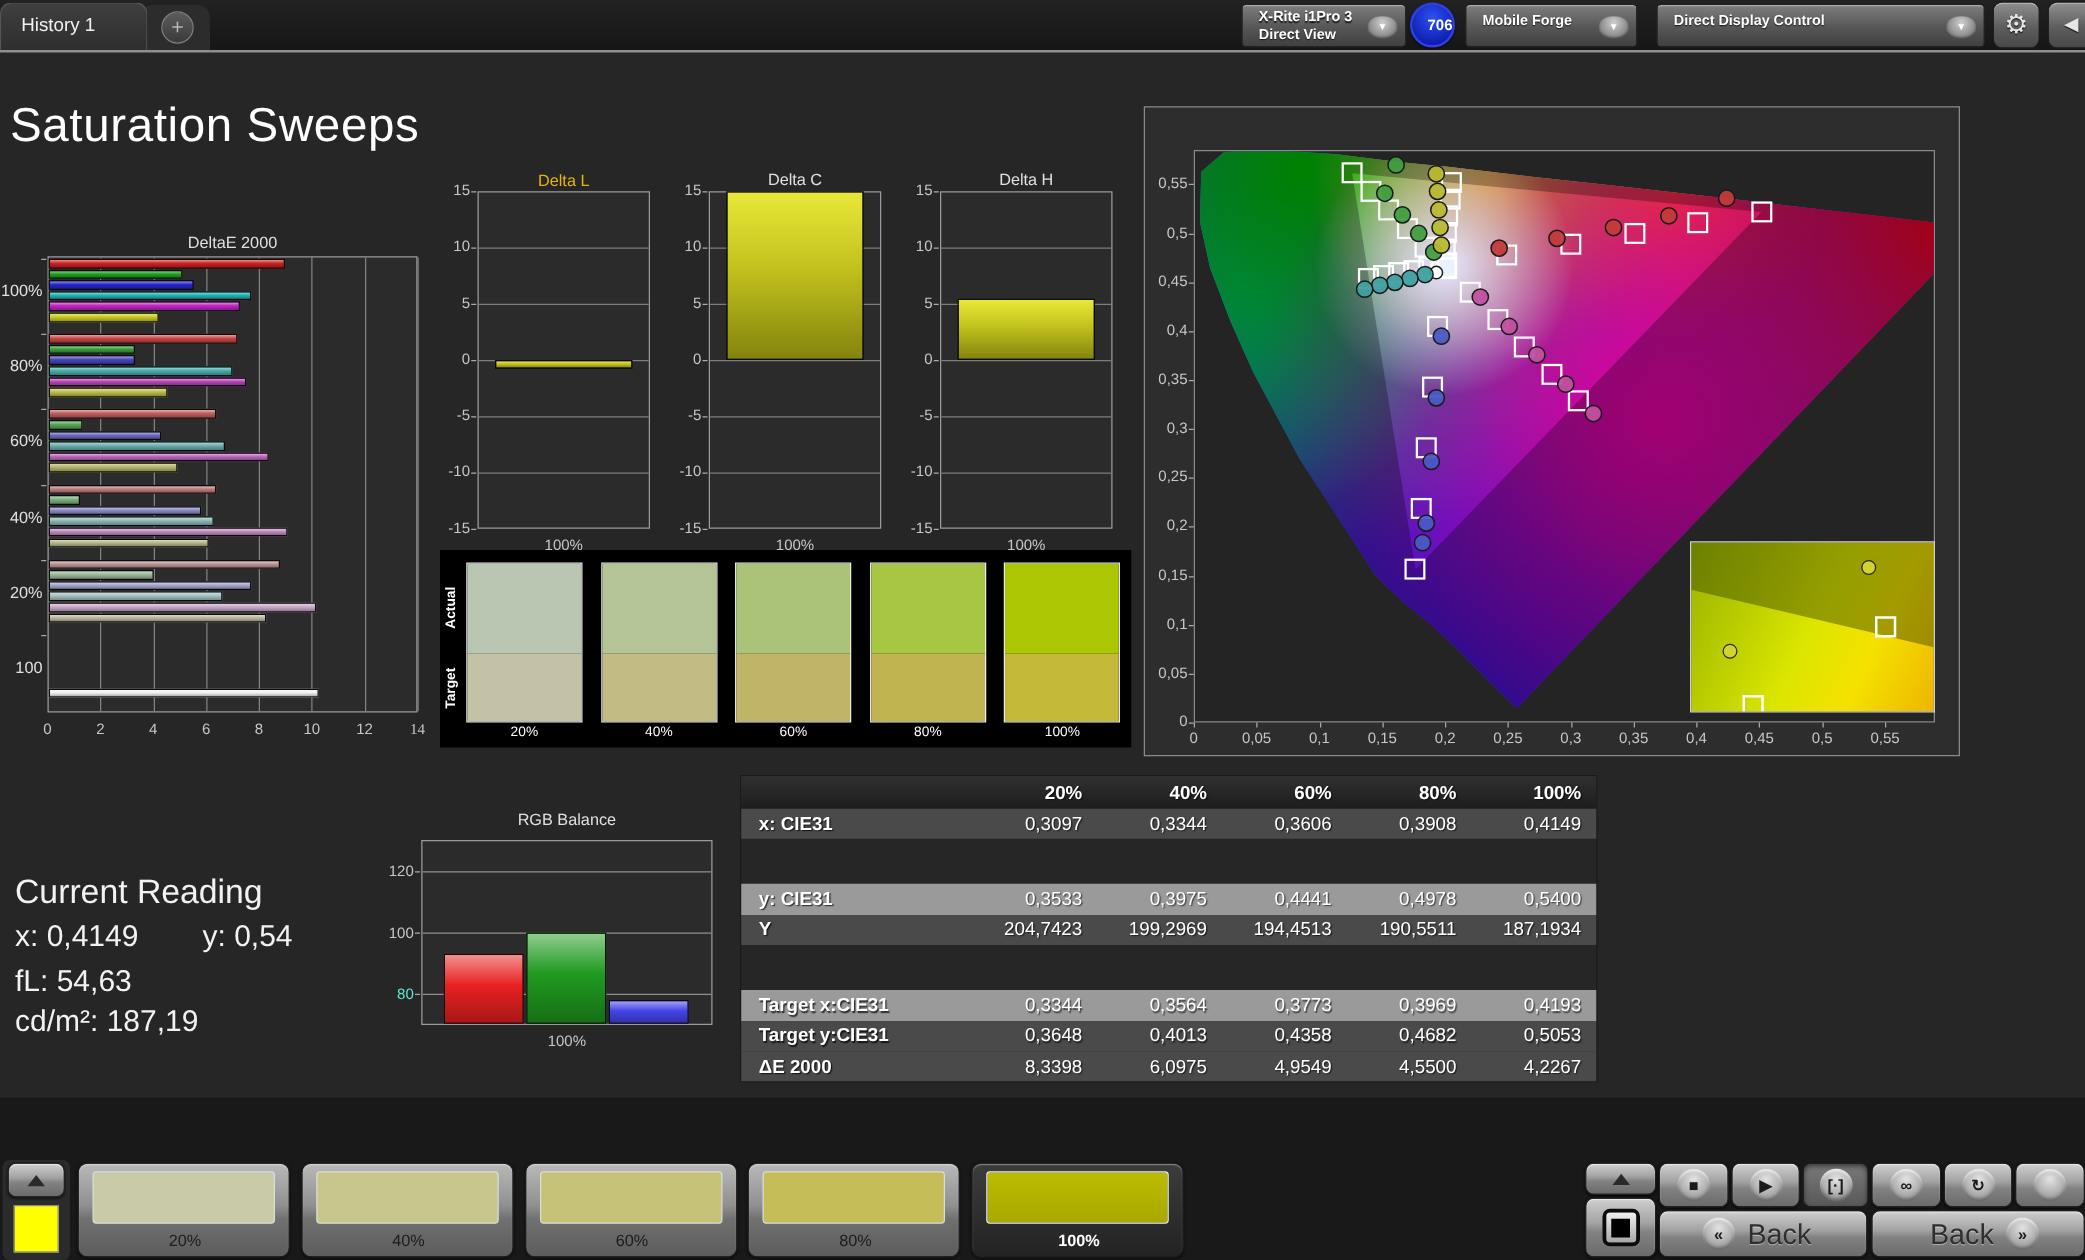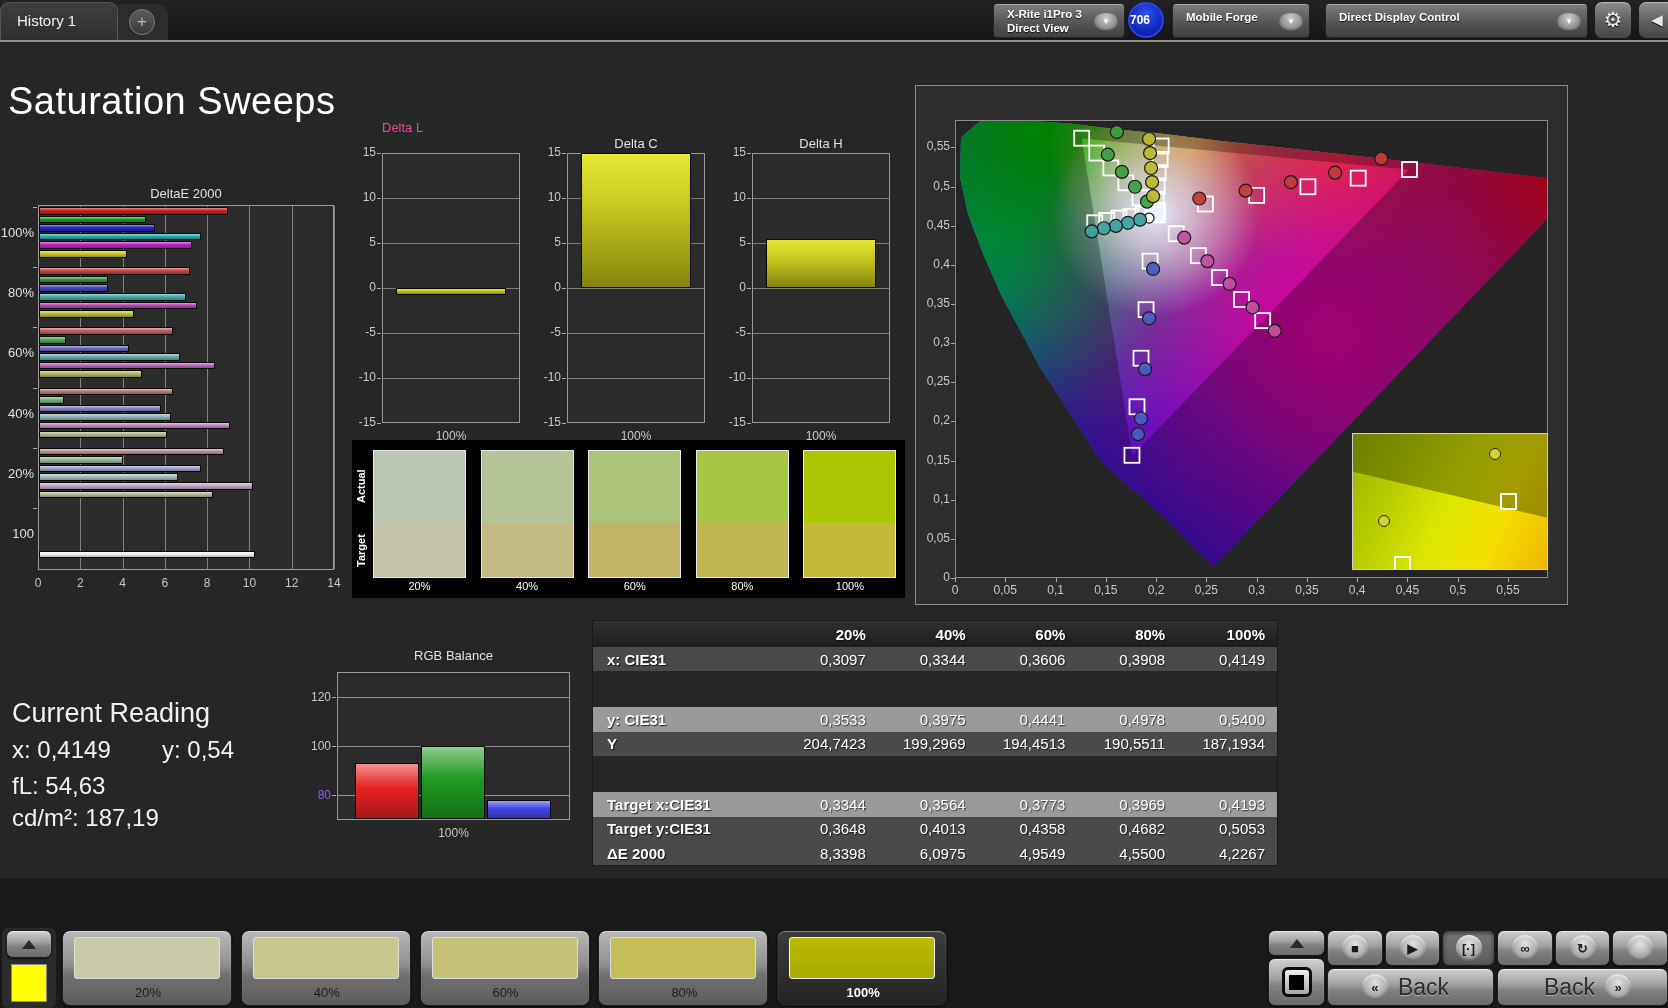--- a/index.html
+++ b/index.html
@@ -25,21 +25,21 @@
   .ddtext{position:absolute;left:13px;top:3px;font-size:11.5px;font-weight:bold;color:#fff;
       text-shadow:0 1px 1px rgba(0,0,0,.8);line-height:14px;}
   .ddtext.one{top:6px;}
   .chev{position:absolute;right:6px;top:9px;width:24px;height:18px;border-radius:45%;
       background:radial-gradient(circle at 50% 30%,#cfcfcf,#7a7a7a 80%);
       box-shadow:inset 0 -1px 2px rgba(0,0,0,.5);text-align:center;}
   .chev span{font-size:8px;color:#fff;line-height:18px;display:block;}
   #meter-badge{position:absolute;left:1128px;top:2px;width:36px;height:36px;border-radius:50%;
       background:radial-gradient(circle at 50% 32%,#2b52f2,#0b18a8 85%);
       border:2px solid #2f3fe0;box-sizing:border-box;color:#fff;font-size:12px;font-weight:bold;
-      text-align:left;line-height:32px;box-shadow:0 1px 2px rgba(0,0,0,.7);}
+      text-align:right;line-height:32px;box-shadow:0 1px 2px rgba(0,0,0,.7);}
   .sqbtn{position:absolute;top:1px;height:38px;border-radius:8px;border:1px solid #1c1c1c;box-sizing:border-box;
       background:linear-gradient(180deg,#8f8f8f 0%,#5e5e5e 55%,#474747 100%);
       box-shadow:inset 0 1px 0 rgba(255,255,255,.4);text-align:center;}
   .sqbtn span{display:block;color:#e6e6e6;text-shadow:0 1px 1px #000;}
   
   #page-title{position:absolute;left:8px;top:80px;font-size:38px;font-weight:300;color:#fff;letter-spacing:.5px;}
   .stat-big{position:absolute;font-size:27px;color:#f2f2f2;font-weight:400;}
   .stat-med{position:absolute;font-size:24px;color:#f2f2f2;}
   
   #meas-table{position:absolute;left:592px;top:620px;width:684px;border:1px solid #1a1a1a;}
@@ -266,21 +266,21 @@
     <div style="position: absolute; left: 107.571px; top: 576px; width: 30px; height: 14px; font-size: 12px; color: rgb(200, 200, 200); text-align: center;">4</div>
     <div style="position: absolute; left: 164.857px; top: 206px; width: 1px; height: 363px; background: rgb(130, 130, 130);"></div>
     <div style="position: absolute; left: 149.857px; top: 576px; width: 30px; height: 14px; font-size: 12px; color: rgb(200, 200, 200); text-align: center;">6</div>
     <div style="position: absolute; left: 207.143px; top: 206px; width: 1px; height: 363px; background: rgb(130, 130, 130);"></div>
     <div style="position: absolute; left: 192.143px; top: 576px; width: 30px; height: 14px; font-size: 12px; color: rgb(200, 200, 200); text-align: center;">8</div>
     <div style="position: absolute; left: 249.429px; top: 206px; width: 1px; height: 363px; background: rgb(130, 130, 130);"></div>
     <div style="position: absolute; left: 234.429px; top: 576px; width: 30px; height: 14px; font-size: 12px; color: rgb(200, 200, 200); text-align: center;">10</div>
     <div style="position: absolute; left: 291.714px; top: 206px; width: 1px; height: 363px; background: rgb(130, 130, 130);"></div>
     <div style="position: absolute; left: 276.714px; top: 576px; width: 30px; height: 14px; font-size: 12px; color: rgb(200, 200, 200); text-align: center;">12</div>
     <div style="position: absolute; left: 334px; top: 206px; width: 1px; height: 363px; background: rgb(130, 130, 130);"></div>
-    <div style="position: absolute; left: 319px; top: 576px; width: 30px; height: 14px; font-size: 12px; color: rgb(200, 200, 200); text-align: center;">14</div>
+    <div style="position: absolute; left: 319px; top: 576px; width: 30px; height: 14px; font-size: 12px; color: rgb(200, 200, 200); text-align: center; font-family: Liberation Serif, serif;">14</div>
     <div style="position: absolute; left: 33px; top: 207px; width: 4px; height: 1px; background: rgb(170, 170, 170);"></div>
     <div style="position: absolute; left: 0px; top: 225px; width: 34px; height: 16px; font-size: 13px; color: rgb(224, 224, 224); text-align: right;">100%</div>
     <div style="position: absolute; left: 39px; top: 207px; width: 189px; height: 7.6px; border: 1px solid rgb(10, 10, 10); box-sizing: border-box; background: linear-gradient(rgba(255, 255, 255, 0.5), rgba(255, 255, 255, 0) 45%, rgba(0, 0, 0, 0.28)) rgb(204, 32, 32);"></div>
     <div style="position: absolute; left: 39px; top: 215.6px; width: 107.1px; height: 7.6px; border: 1px solid rgb(10, 10, 10); box-sizing: border-box; background: linear-gradient(rgba(255, 255, 255, 0.5), rgba(255, 255, 255, 0) 45%, rgba(0, 0, 0, 0.28)) rgb(31, 160, 31);"></div>
     <div style="position: absolute; left: 39px; top: 224.2px; width: 115.5px; height: 7.6px; border: 1px solid rgb(10, 10, 10); box-sizing: border-box; background: linear-gradient(rgba(255, 255, 255, 0.5), rgba(255, 255, 255, 0) 45%, rgba(0, 0, 0, 0.28)) rgb(36, 36, 204);"></div>
     <div style="position: absolute; left: 39px; top: 232.8px; width: 161.7px; height: 7.6px; border: 1px solid rgb(10, 10, 10); box-sizing: border-box; background: linear-gradient(rgba(255, 255, 255, 0.5), rgba(255, 255, 255, 0) 45%, rgba(0, 0, 0, 0.28)) rgb(32, 178, 178);"></div>
     <div style="position: absolute; left: 39px; top: 241.4px; width: 153.3px; height: 7.6px; border: 1px solid rgb(10, 10, 10); box-sizing: border-box; background: linear-gradient(rgba(255, 255, 255, 0.5), rgba(255, 255, 255, 0) 45%, rgba(0, 0, 0, 0.28)) rgb(192, 32, 192);"></div>
     <div style="position: absolute; left: 39px; top: 250px; width: 88.2px; height: 7.6px; border: 1px solid rgb(10, 10, 10); box-sizing: border-box; background: linear-gradient(rgba(255, 255, 255, 0.5), rgba(255, 255, 255, 0) 45%, rgba(0, 0, 0, 0.28)) rgb(200, 200, 32);"></div>
     <div style="position: absolute; left: 33px; top: 267.167px; width: 4px; height: 1px; background: rgb(170, 170, 170);"></div>
     <div style="position: absolute; left: 0px; top: 285.167px; width: 34px; height: 16px; font-size: 13px; color: rgb(224, 224, 224); text-align: right;">80%</div>
@@ -310,21 +310,21 @@
     <div style="position: absolute; left: 0px; top: 465.667px; width: 34px; height: 16px; font-size: 13px; color: rgb(224, 224, 224); text-align: right;">20%</div>
     <div style="position: absolute; left: 39px; top: 447.667px; width: 184.8px; height: 7.6px; border: 1px solid rgb(10, 10, 10); box-sizing: border-box; background: linear-gradient(rgba(255, 255, 255, 0.5), rgba(255, 255, 255, 0) 45%, rgba(0, 0, 0, 0.28)) rgb(188, 148, 148);"></div>
     <div style="position: absolute; left: 39px; top: 456.267px; width: 84px; height: 7.6px; border: 1px solid rgb(10, 10, 10); box-sizing: border-box; background: linear-gradient(rgba(255, 255, 255, 0.5), rgba(255, 255, 255, 0) 45%, rgba(0, 0, 0, 0.28)) rgb(154, 184, 154);"></div>
     <div style="position: absolute; left: 39px; top: 464.867px; width: 161.7px; height: 7.6px; border: 1px solid rgb(10, 10, 10); box-sizing: border-box; background: linear-gradient(rgba(255, 255, 255, 0.5), rgba(255, 255, 255, 0) 45%, rgba(0, 0, 0, 0.28)) rgb(164, 164, 204);"></div>
     <div style="position: absolute; left: 39px; top: 473.467px; width: 138.6px; height: 7.6px; border: 1px solid rgb(10, 10, 10); box-sizing: border-box; background: linear-gradient(rgba(255, 255, 255, 0.5), rgba(255, 255, 255, 0) 45%, rgba(0, 0, 0, 0.28)) rgb(164, 192, 192);"></div>
     <div style="position: absolute; left: 39px; top: 482.067px; width: 214.2px; height: 7.6px; border: 1px solid rgb(10, 10, 10); box-sizing: border-box; background: linear-gradient(rgba(255, 255, 255, 0.5), rgba(255, 255, 255, 0) 45%, rgba(0, 0, 0, 0.28)) rgb(198, 166, 198);"></div>
     <div style="position: absolute; left: 39px; top: 490.667px; width: 174.3px; height: 7.6px; border: 1px solid rgb(10, 10, 10); box-sizing: border-box; background: linear-gradient(rgba(255, 255, 255, 0.5), rgba(255, 255, 255, 0) 45%, rgba(0, 0, 0, 0.28)) rgb(184, 184, 160);"></div>
     <div style="position: absolute; left: 33px; top: 507.833px; width: 4px; height: 1px; background: rgb(170, 170, 170);"></div>
     <div style="position: absolute; left: 0px; top: 525.833px; width: 34px; height: 16px; font-size: 13px; color: rgb(224, 224, 224); text-align: right;">100</div>
     <div style="position: absolute; left: 39px; top: 550.833px; width: 216.3px; height: 7.6px; border: 1px solid rgb(10, 10, 10); box-sizing: border-box; background: linear-gradient(rgba(255, 255, 255, 0.5), rgba(255, 255, 255, 0) 45%, rgba(0, 0, 0, 0.28)) rgb(240, 240, 240);"></div>
-    <div style="position: absolute; left: 382px; top: 120px; width: 138px; height: 16px; font-size: 13px; color: #ec4899; text-align: left;">Delta L</div>
+    <div style="position: absolute; left: 382px; top: 137px; width: 138px; height: 16px; font-size: 13px; color: #eab308; text-align: center;">Delta L</div>
     <div style="position: absolute; left: 382px; top: 153px; width: 138px; height: 270px; border: 1px solid rgb(154, 154, 154); background: rgb(43, 43, 43); box-sizing: border-box;"></div>
     <div style="position: absolute; left: 346px; top: 145px; width: 30px; height: 14px; font-size: 12px; color: rgb(200, 200, 200); text-align: right;">15</div>
     <div style="position: absolute; left: 377px; top: 153px; width: 4px; height: 1px; background: rgb(170, 170, 170);"></div>
     <div style="position: absolute; left: 383px; top: 198px; width: 136px; height: 1px; background: rgb(125, 125, 125);"></div>
     <div style="position: absolute; left: 346px; top: 190px; width: 30px; height: 14px; font-size: 12px; color: rgb(200, 200, 200); text-align: right;">10</div>
     <div style="position: absolute; left: 377px; top: 198px; width: 4px; height: 1px; background: rgb(170, 170, 170);"></div>
     <div style="position: absolute; left: 383px; top: 243px; width: 136px; height: 1px; background: rgb(125, 125, 125);"></div>
     <div style="position: absolute; left: 346px; top: 235px; width: 30px; height: 14px; font-size: 12px; color: rgb(200, 200, 200); text-align: right;">5</div>
     <div style="position: absolute; left: 377px; top: 243px; width: 4px; height: 1px; background: rgb(170, 170, 170);"></div>
     <div style="position: absolute; left: 383px; top: 288px; width: 136px; height: 1px; background: rgb(125, 125, 125);"></div>
@@ -388,21 +388,21 @@
     <div style="position: absolute; left: 752px; top: 429px; width: 138px; height: 14px; font-size: 12px; color: rgb(200, 200, 200); text-align: center;">100%</div>
     <div style="position: absolute; left: 337px; top: 648px; width: 233px; height: 16px; font-size: 13px; color: rgb(224, 224, 224); text-align: center;">RGB Balance</div>
     <div style="position: absolute; left: 337px; top: 672px; width: 233px; height: 148px; border: 1px solid rgb(154, 154, 154); background: rgb(43, 43, 43); box-sizing: border-box;"></div>
     <div style="position: absolute; left: 338px; top: 696.667px; width: 231px; height: 1px; background: rgb(144, 144, 144);"></div>
     <div style="position: absolute; left: 299px; top: 689.667px; width: 32px; height: 14px; font-size: 12px; color: rgb(200, 200, 200); text-align: right;">120</div>
     <div style="position: absolute; left: 332px; top: 696.667px; width: 4px; height: 1px; background: rgb(170, 170, 170);"></div>
     <div style="position: absolute; left: 338px; top: 746px; width: 231px; height: 1px; background: rgb(144, 144, 144);"></div>
     <div style="position: absolute; left: 299px; top: 739px; width: 32px; height: 14px; font-size: 12px; color: rgb(200, 200, 200); text-align: right;">100</div>
     <div style="position: absolute; left: 332px; top: 746px; width: 4px; height: 1px; background: rgb(170, 170, 170);"></div>
     <div style="position: absolute; left: 338px; top: 795.333px; width: 231px; height: 1px; background: rgb(144, 144, 144);"></div>
-    <div style="position: absolute; left: 299px; top: 788.333px; width: 32px; height: 14px; font-size: 12px; color: #8b5cf6; text-align: right;">80</div>
+    <div style="position: absolute; left: 299px; top: 788.333px; width: 32px; height: 14px; font-size: 12px; color: #5eead4; text-align: right;">80</div>
     <div style="position: absolute; left: 332px; top: 795.333px; width: 4px; height: 1px; background: rgb(170, 170, 170);"></div>
     <div style="position: absolute; left: 355px; top: 763.267px; width: 64px; height: 55.7333px; border: 1px solid rgb(10, 10, 10); box-sizing: border-box; background: linear-gradient(rgba(255, 255, 255, 0.5), rgba(255, 255, 255, 0) 45%, rgba(0, 0, 0, 0.28)) rgb(232, 32, 32);"></div>
     <div style="position: absolute; left: 421px; top: 746px; width: 64px; height: 73px; border: 1px solid rgb(10, 10, 10); box-sizing: border-box; background: linear-gradient(rgba(255, 255, 255, 0.5), rgba(255, 255, 255, 0) 45%, rgba(0, 0, 0, 0.28)) rgb(31, 154, 31);"></div>
     <div style="position: absolute; left: 487px; top: 800.267px; width: 64px; height: 18.7333px; border: 1px solid rgb(10, 10, 10); box-sizing: border-box; background: linear-gradient(rgba(255, 255, 255, 0.5), rgba(255, 255, 255, 0) 45%, rgba(0, 0, 0, 0.28)) rgb(68, 68, 232);"></div>
     <div style="position: absolute; left: 337px; top: 826px; width: 233px; height: 14px; font-size: 12px; color: rgb(200, 200, 200); text-align: center;">100%</div>
     <div style="position: absolute; left: 352px; top: 440px; width: 553px; height: 158px; background: rgb(0, 0, 0);"></div>
     <div style="position: absolute; writing-mode: vertical-rl; transform: rotate(180deg); color: rgb(255, 255, 255); font-size: 11px; font-weight: bold; text-align: center; left: 355px; top: 450px; width: 16px; height: 73px;">Actual</div>
     <div style="position: absolute; writing-mode: vertical-rl; transform: rotate(180deg); color: rgb(255, 255, 255); font-size: 11px; font-weight: bold; text-align: center; left: 355px; top: 524px; width: 16px; height: 54px;">Target</div>
     <div style="position: absolute; left: 373px; top: 450px; width: 93px; height: 128px; border: 1px solid rgb(232, 232, 232); box-sizing: border-box;">
       <div style="position: absolute; left: 0px; top: 0px; width: 91px; height: 72px; background: rgb(184, 198, 178);"></div>

